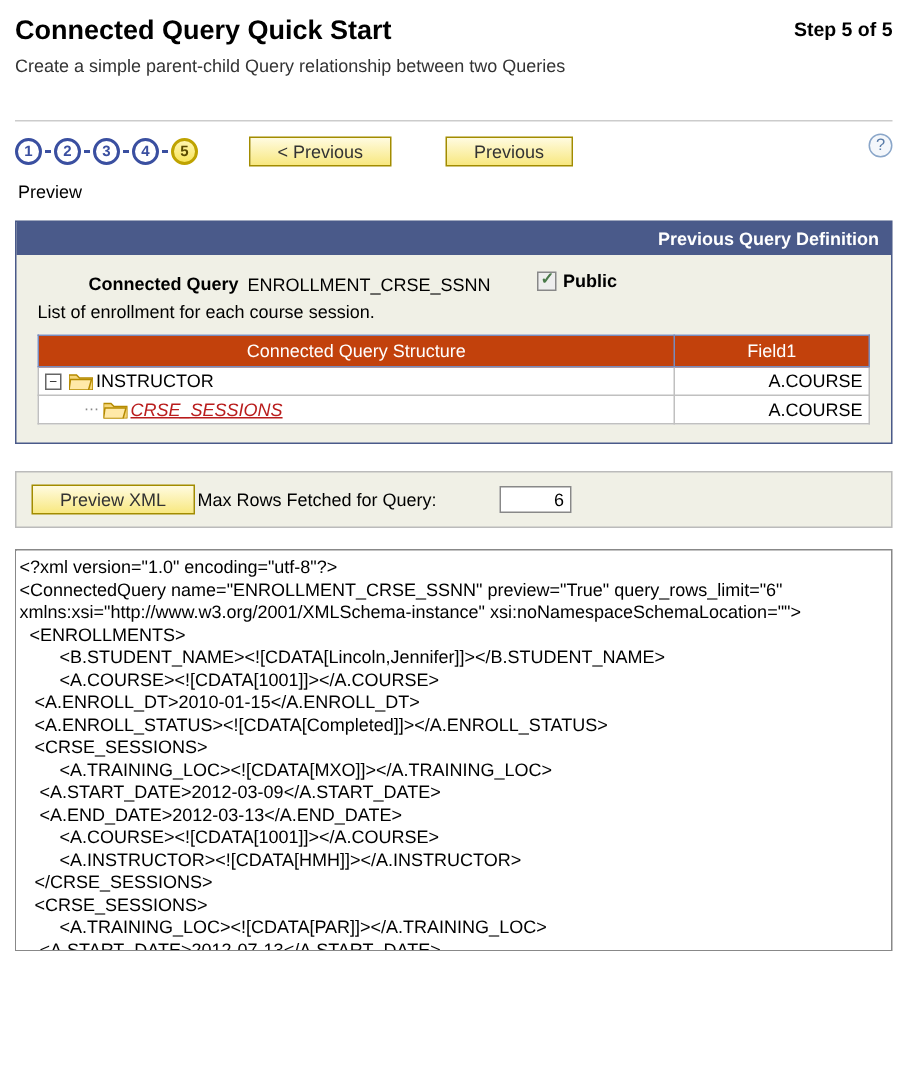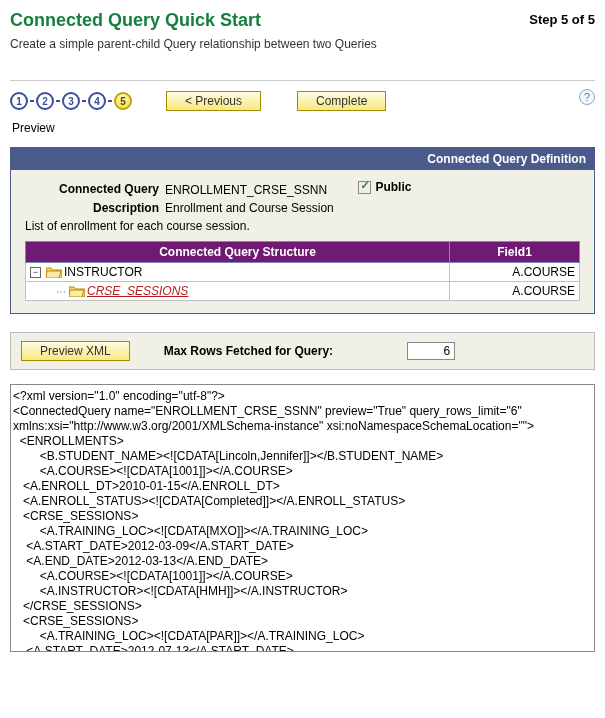--- a/index.html
+++ b/index.html
@@ -14,21 +14,21 @@
   }
   .title-row {
     display: flex;
     justify-content: space-between;
     align-items: flex-start;
     margin-bottom: 6px;
   }
   .page-title {
     font-size: 18px;
     font-weight: bold;
-    color: #15803d;
+    color: #000000;
   }
   .step-label {
     font-size: 13px;
     font-weight: bold;
     padding-top: 2px;
   }
   .subtitle {
     font-size: 12px;
     color: #333;
     margin-bottom: 29px;
@@ -152,23 +152,23 @@
     color: #4a7a4a;
   }
   table.struct {
     width: 100%;
     border-collapse: collapse;
     margin-top: 8px;
     background: #fff;
     font-size: 12px;
   }
   table.struct th {
-    background: #701a75;
+    background: #c2410c;
     color: #fff;
-    font-weight: bold;
+    font-weight: normal;
     text-align: center;
     padding: 3px 22px;
     border: 1px solid #788bbd;
   }
   table.struct td {
     border: 1px solid #c0c0c0;
     padding: 2px 4px;
     vertical-align: middle;
   }
   .col-field { width: 130px; text-align: right; }
@@ -203,24 +203,24 @@
     color: #b91c1c;
     font-style: italic;
     text-decoration: underline;
   }
   .preview-bar {
     border: 1px solid #bbb;
     background: #f0f0e6;
     padding: 8px 10px;
     display: flex;
     align-items: center;
-    gap: 34px;
+    gap: 2px;
     margin-bottom: 14px;
   }
-  .maxrows-label { font-weight: bold; }
+  .maxrows-label { font-weight: normal; }
   .maxrows-input {
     width: 48px;
     text-align: right;
     border: 1px solid #888;
     padding: 1px 4px;
     font-size: 12px;
     margin-left: 40px;
   }
   .xml-box {
     border: 1px solid #888;
@@ -256,42 +256,38 @@
     <div class="step-sep"></div>
     <div class="step-circle">3</div>
     <div class="step-sep"></div>
     <div class="step-circle">4</div>
     <div class="step-sep"></div>
     <div class="step-circle current">5</div>
   </div>
   <div style="width:18px"></div>
   <button class="ybtn">&lt; Previous</button>
   <div style="width:20px"></div>
-  <button class="ybtn">Complete</button>
+  <button class="ybtn">Previous</button>
   <div class="help-icon">?</div>
 </div>
 
 <div class="preview-label">Preview</div>
 
 <div class="definition-panel">
-  <div class="panel-header">Connected Query Definition</div>
+  <div class="panel-header">Previous Query Definition</div>
   <div class="panel-body">
     <div class="info-row">
       <div class="info-label">Connected Query</div>
       <div class="info-value">
         <span>ENROLLMENT_CRSE_SSNN</span>
         <span class="public-check">
           <span class="checkbox"></span>
           <span>Public</span>
         </span>
       </div>
-    </div>
-    <div class="info-row">
-      <div class="info-label">Description</div>
-      <div class="info-value">Enrollment and Course Session</div>
     </div>
     <div class="info-row">
       <div class="info-value">List of enrollment for each course session.</div>
     </div>
 
     <table class="struct">
       <thead>
         <tr>
           <th>Connected Query Structure</th>
           <th class="col-field">Field1</th>

